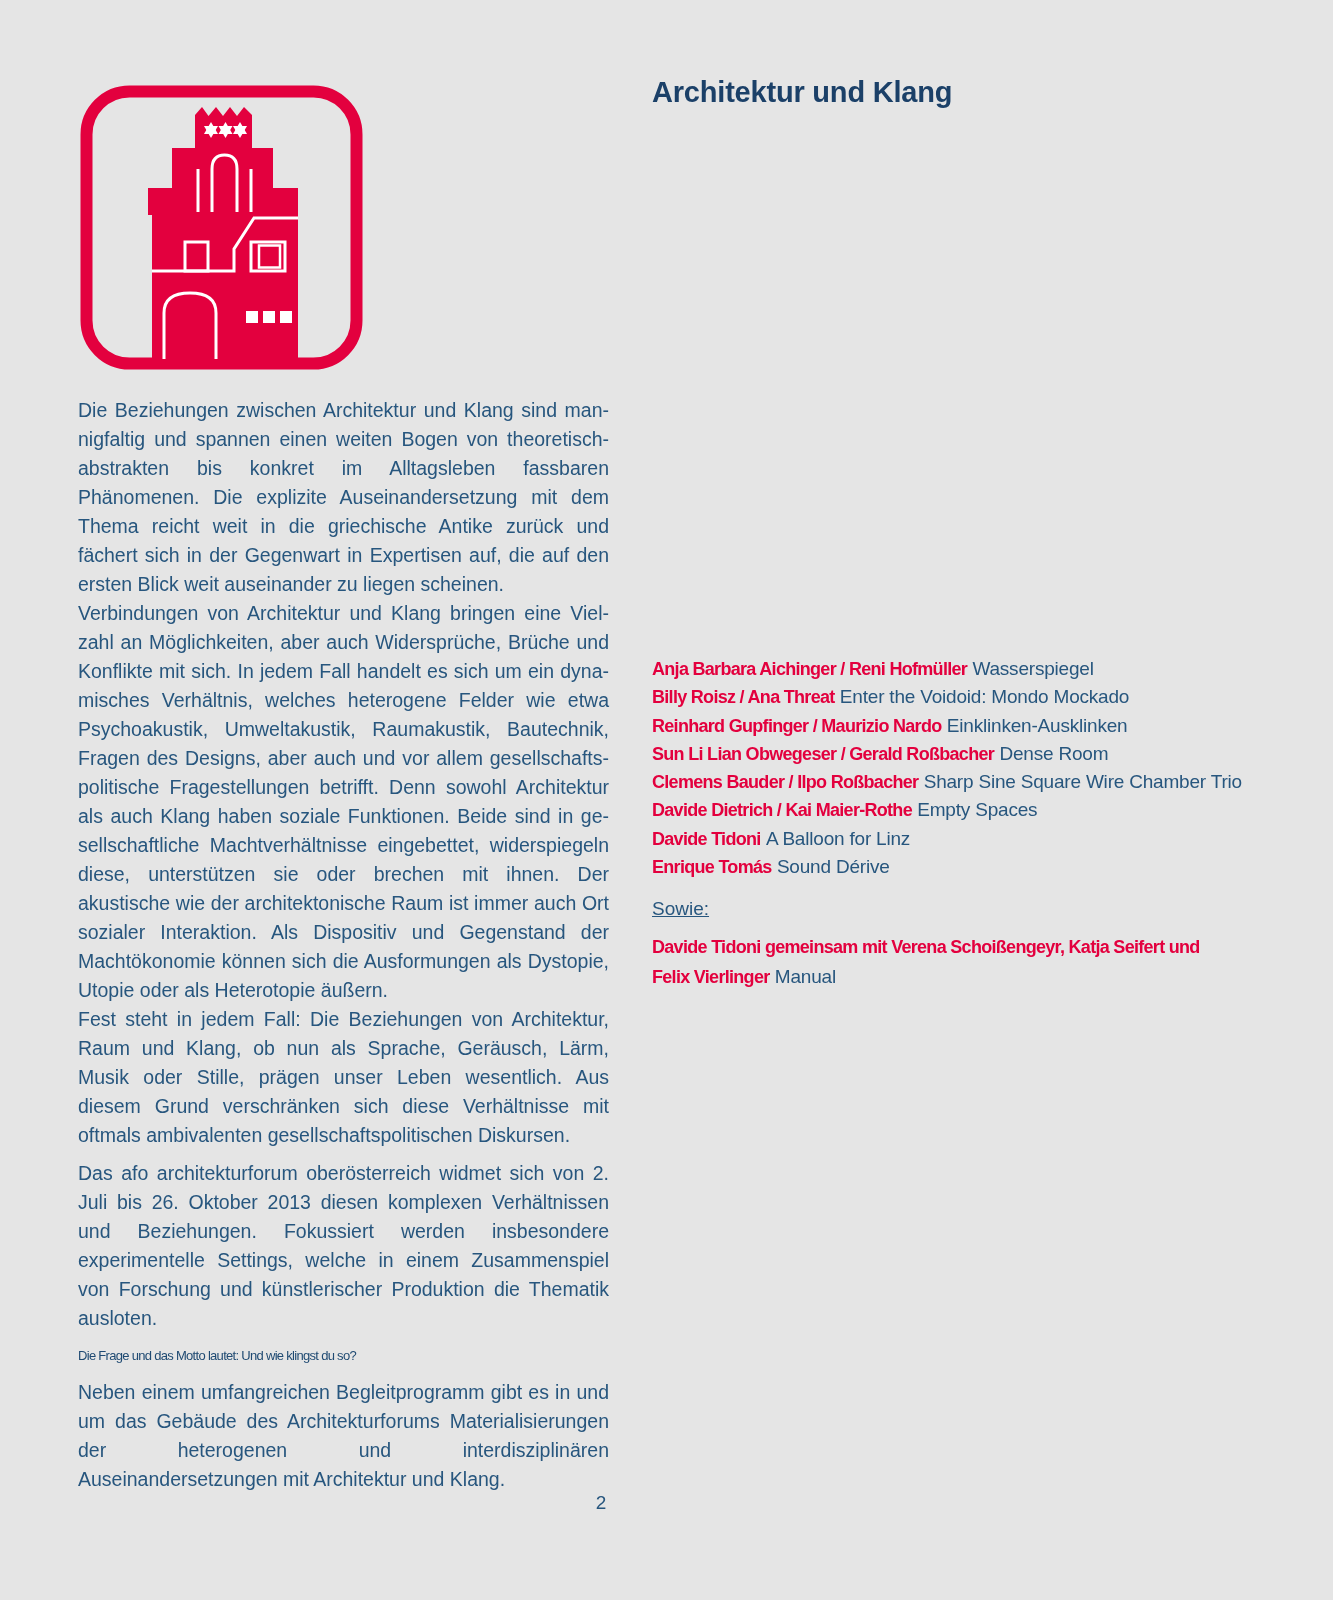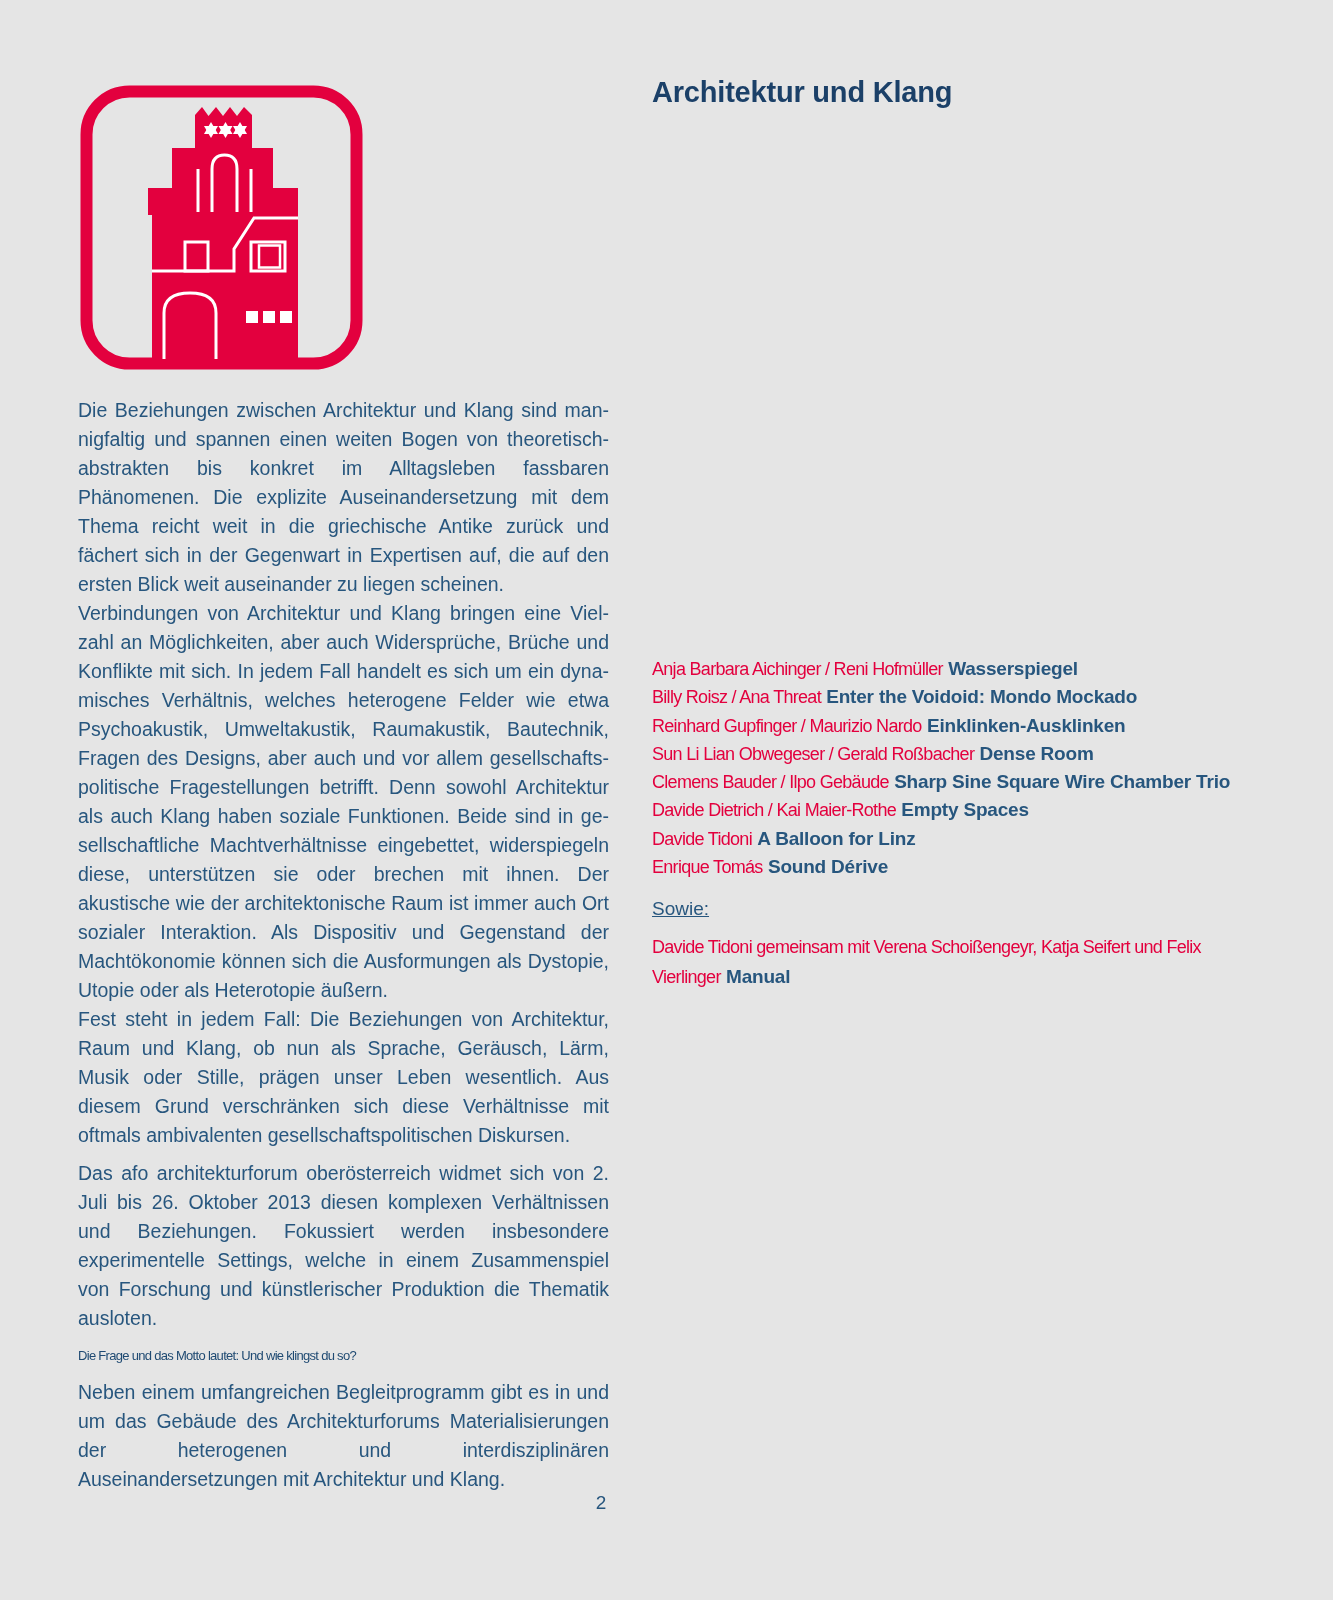--- a/index.html
+++ b/index.html
@@ -31,24 +31,24 @@
     margin-top:8px !important;
   }
   .closing{margin-top:8px !important;}
   
   .projects{
     position:absolute;left:652px;top:655px;width:600px;
     color:#27567e;font-size:19px;
   }
   .project-row{line-height:28.3px;white-space:nowrap;}
   .names{
-    color:#e3003e;font-weight:normal;
+    color:#e3003e;font-weight:bold;
     font-size:18px;letter-spacing:-0.7px;
   }
-  .work{letter-spacing:-0.2px;font-weight:bold;}
+  .work{letter-spacing:-0.2px;}
   .sowie{margin-top:14px;line-height:28px;text-decoration:underline;}
   .additional{margin-top:9px;line-height:30px;width:578px;white-space:normal;}
   
   .page-number{
     position:absolute;left:561px;top:1492px;width:80px;
     text-align:center;font-size:19px;color:#27567e;
   }
 </style>
 </head>
 <body>
@@ -107,21 +107,21 @@
     <div class="project-row">
       <span class="names">Billy Roisz / Ana Threat</span> <span class="work">Enter the Voidoid: Mondo Mockado</span>
     </div>
     <div class="project-row">
       <span class="names">Reinhard Gupfinger / Maurizio Nardo</span> <span class="work">Einklinken-Ausklinken</span>
     </div>
     <div class="project-row">
       <span class="names">Sun Li Lian Obwegeser / Gerald Roßbacher</span> <span class="work">Dense Room</span>
     </div>
     <div class="project-row">
-      <span class="names">Clemens Bauder / Ilpo Gebäude</span> <span class="work">Sharp Sine Square Wire Chamber Trio</span>
+      <span class="names">Clemens Bauder / Ilpo Roßbacher</span> <span class="work">Sharp Sine Square Wire Chamber Trio</span>
     </div>
     <div class="project-row">
       <span class="names">Davide Dietrich / Kai Maier-Rothe</span> <span class="work">Empty Spaces</span>
     </div>
     <div class="project-row">
       <span class="names">Davide Tidoni</span> <span class="work">A Balloon for Linz</span>
     </div>
     <div class="project-row">
       <span class="names">Enrique Tomás</span> <span class="work">Sound Dérive</span>
     </div>

